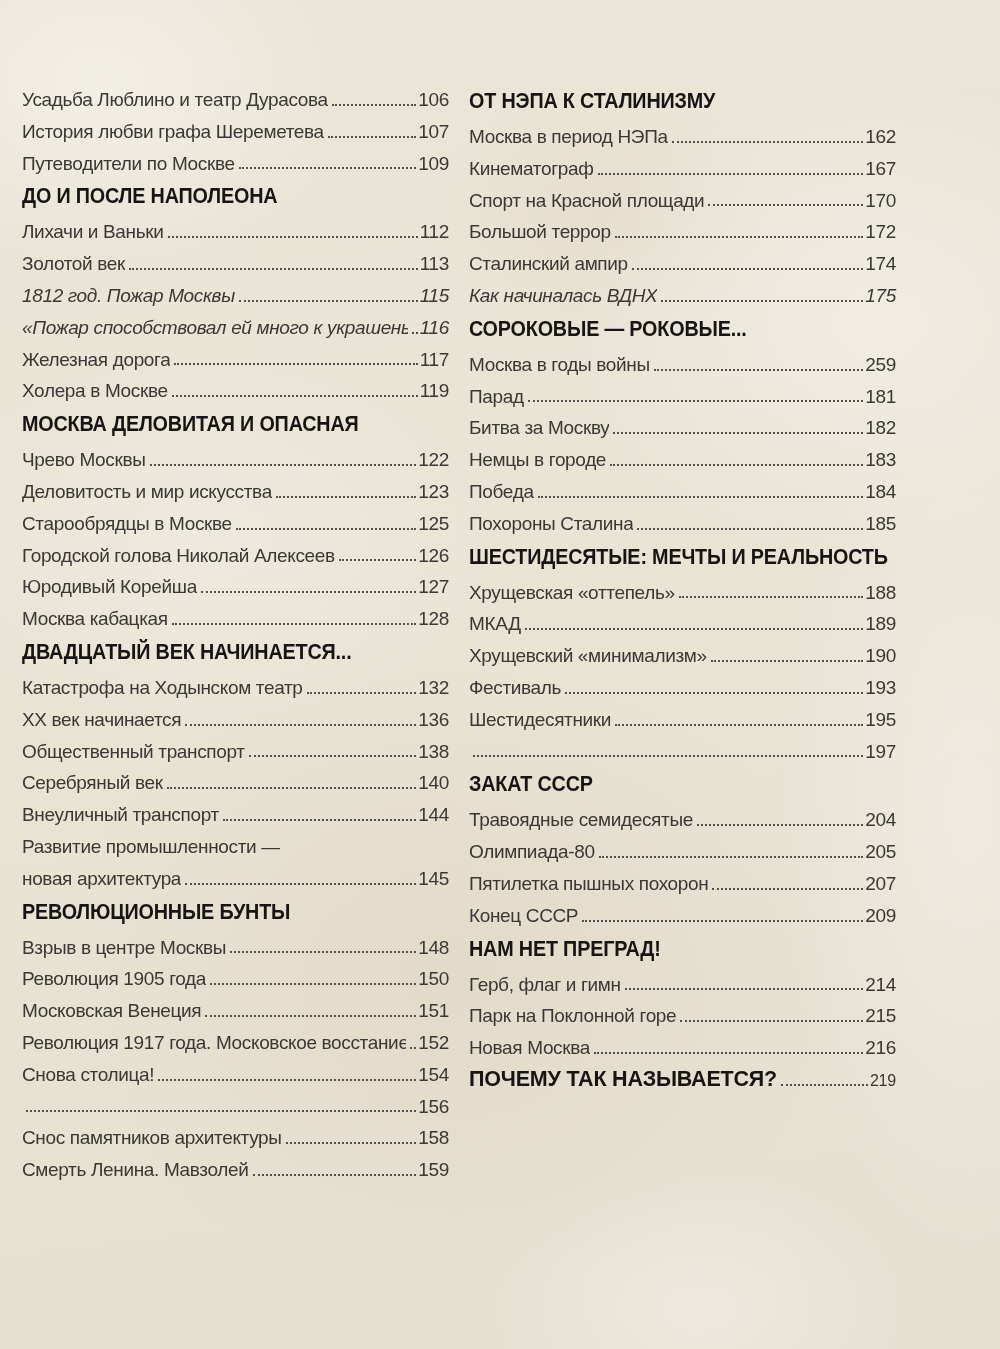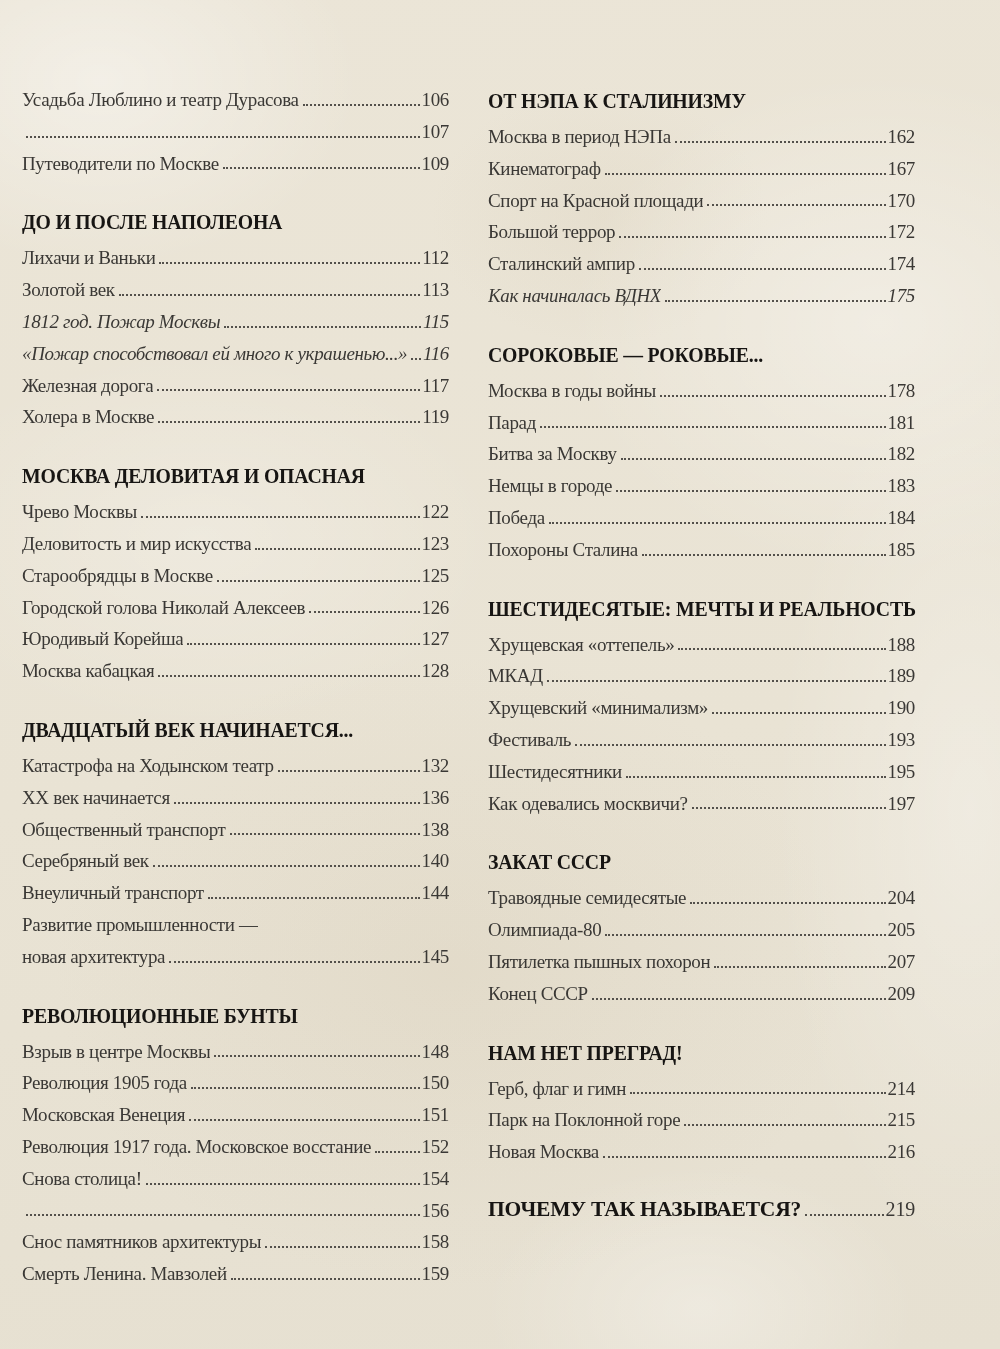--- a/index.html
+++ b/index.html
@@ -24,28 +24,27 @@
       radial-gradient(ellipse 600px 480px at 45% 72%, rgba(206,193,168,0.22), transparent 66%),
       radial-gradient(ellipse 360px 240px at 70% 97%, rgba(255,255,255,0.30), transparent 60%),
       radial-gradient(ellipse 500px 320px at 20% 40%, rgba(255,255,255,0.22), transparent 60%),
       radial-gradient(ellipse 260px 200px at 60% 16%, rgba(212,200,176,0.20), transparent 65%),
       linear-gradient(173deg, #ebe5d7 0%, #e9e3d4 55%, #e6e0d1 100%);
     box-sizing: border-box;
     padding: 84px 0 0 22px;
   }
   .columns {
     display: flex;
-    gap: 39px;
-    font-family: Liberation Serif, serif;
+    gap: 20px;
   }
   .toc-column {
     width: 427px;
     flex: 0 0 427px;
   }
-  .toc-section { margin-top: 26px; }
+  .toc-section { }
   .toc-section:first-child { margin-top: 0; }
   .section-heading {
     margin: 0 0 2px 0;
     height: 35px;
     line-height: 35px;
     font-size: 21.5px;
     font-weight: 700;
     color: #171513;
     letter-spacing: -0.2px;
     white-space: nowrap;
@@ -78,35 +77,36 @@
     flex: 0 0 auto;
     text-align: left;
   }
   .toc-row.italic { font-style: italic; }
   .toc-row.bold {
     font-weight: 700;
     font-size: 21.5px;
     color: #171513;
     letter-spacing: -0.2px;
   }
-  .toc-row.bold .toc-page { font-weight: 400; color: #3a3835; font-size: 20px; }
+  .toc-row.bold .toc-page { font-weight: 400; color: #3a3835; font-size: 16px; }
 </style>
 </head>
 <body>
 
 <div class="page">
   <div class="columns" id="toc-columns">
       <div class="toc-column">
         <section class="toc-section">
           <div class="toc-row">
             <span class="toc-title">Усадьба Люблино и театр Дурасова</span>
             <span class="dot-leader"></span>
             <span class="toc-page">106</span>
           </div>
           <div class="toc-row">
+            <span class="toc-title">История любви графа Шереметева</span>
             <span class="dot-leader"></span>
             <span class="toc-page">107</span>
           </div>
           <div class="toc-row">
             <span class="toc-title">Путеводители по Москве</span>
             <span class="dot-leader"></span>
             <span class="toc-page">109</span>
           </div>
         </section>
         <section class="toc-section">
@@ -286,21 +286,21 @@
             <span class="toc-title">Как начиналась ВДНХ</span>
             <span class="dot-leader"></span>
             <span class="toc-page">175</span>
           </div>
         </section>
         <section class="toc-section">
           <h2 class="section-heading">СОРОКОВЫЕ — РОКОВЫЕ...</h2>
           <div class="toc-row">
             <span class="toc-title">Москва в годы войны</span>
             <span class="dot-leader"></span>
-            <span class="toc-page">178</span>
+            <span class="toc-page">259</span>
           </div>
           <div class="toc-row">
             <span class="toc-title">Парад</span>
             <span class="dot-leader"></span>
             <span class="toc-page">181</span>
           </div>
           <div class="toc-row">
             <span class="toc-title">Битва за Москву</span>
             <span class="dot-leader"></span>
             <span class="toc-page">182</span>
@@ -342,21 +342,20 @@
             <span class="toc-title">Фестиваль</span>
             <span class="dot-leader"></span>
             <span class="toc-page">193</span>
           </div>
           <div class="toc-row">
             <span class="toc-title">Шестидесятники</span>
             <span class="dot-leader"></span>
             <span class="toc-page">195</span>
           </div>
           <div class="toc-row">
-            <span class="toc-title">Как одевались москвичи?</span>
             <span class="dot-leader"></span>
             <span class="toc-page">197</span>
           </div>
         </section>
         <section class="toc-section">
           <h2 class="section-heading">ЗАКАТ СССР</h2>
           <div class="toc-row">
             <span class="toc-title">Травоядные семидесятые</span>
             <span class="dot-leader"></span>
             <span class="toc-page">204</span>

